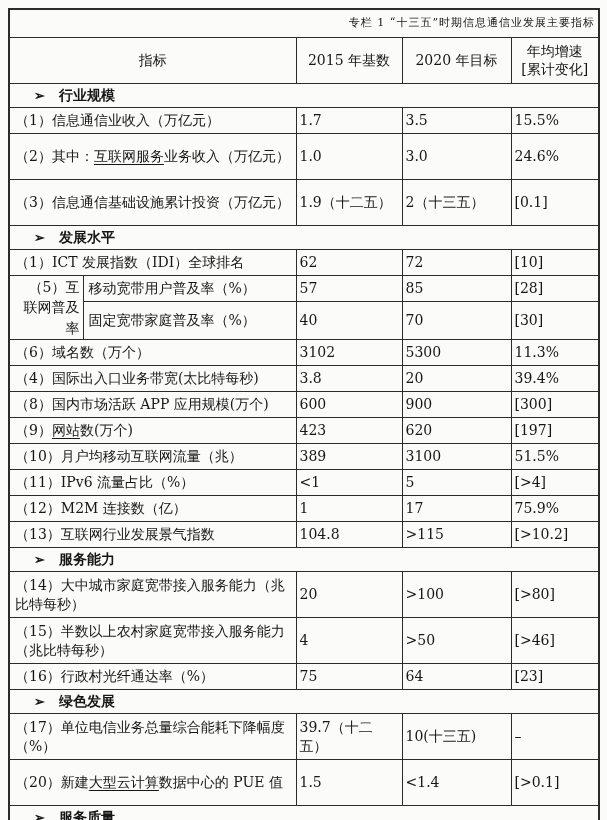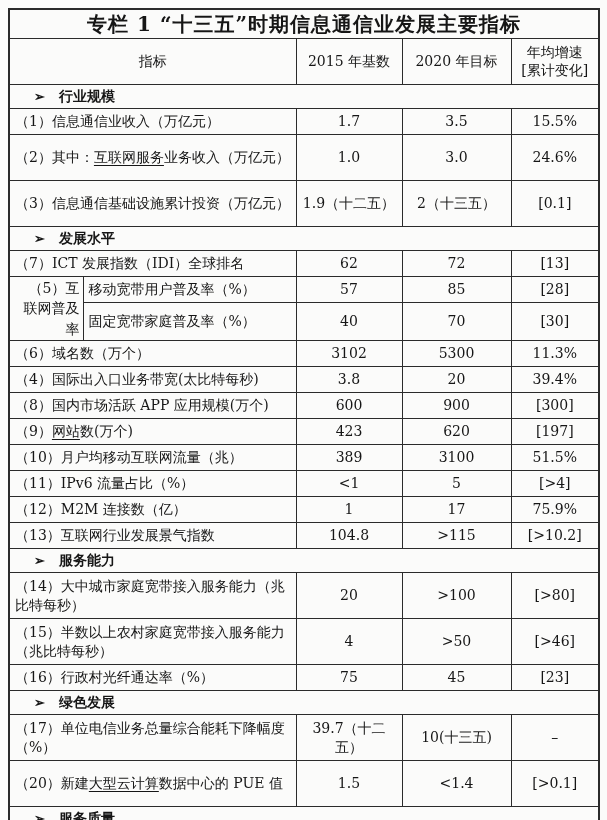--- a/index.html
+++ b/index.html
@@ -19,43 +19,43 @@
   }
   td{
     border:1px solid #2b2b2b;
     padding:1px 3px;
     font-size:14px;
     line-height:1.3;
     vertical-align:middle;
     overflow:hidden;
   }
   tr.title-row td{
-    text-align:center;
-    font-weight:bold;
-    font-size:20px;
+    text-align:right;
+    font-weight:normal;
+    font-size:11px;
     height:25px;
     letter-spacing:1px;
   }
   tr.hdr td{
     text-align:center;
     height:43px;
   }
   tr.hdr .growth-hdr div{line-height:1.25;}
   tr.sec td{
     height:21px;
     font-weight:bold;
     padding-left:24px;
   }
   .marker{display:inline-block;margin-right:14px;font-size:13px;}
   tr.rh1 td{height:23px;}
   tr.rh2 td{height:43px;}
   tr.rh5b td{height:35px;}
   td.lbl{text-align:left;padding-left:5px;}
   td.grp{text-align:right;padding-left:5px;line-height:1.45;}
-  td.val{text-align:center;}
+  td.val{text-align:left;}
   .u{text-decoration:underline;text-underline-offset:3px;}
 </style>
 </head>
 <body>
 
 <div class="page">
 <table>
   <colgroup>
     <col style="width:74px">
         <col style="width:213px">
@@ -106,24 +106,24 @@
     <td class="val">[0.1]</td>
   </tr>
 
   <tr class="sec">
     <td colspan="5">
       <span class="marker">➢</span><span>发展水平</span>
     </td>
   </tr>
 
   <tr class="rh1">
-    <td colspan="2" class="lbl"><span>（7）ICT 发展指数（IDI）全球排名</span><span class="u"></span><span></span></td>
+    <td colspan="2" class="lbl"><span>（1）ICT 发展指数（IDI）全球排名</span><span class="u"></span><span></span></td>
     <td class="val">62</td>
     <td class="val">72</td>
-    <td class="val">[13]</td>
+    <td class="val">[10]</td>
   </tr>
 
   <tr class="rh1">
     <td rowspan="2" class="grp">（5）互联网普及率</td>
     <td class="lbl">移动宽带用户普及率（%）</td>
     <td class="val">57</td>
     <td class="val">85</td>
     <td class="val">[28]</td>
   </tr>
   <tr class="rh5b">
@@ -205,21 +205,21 @@
   <tr class="rh2">
     <td colspan="2" class="lbl"><span>（15）半数以上农村家庭宽带接入服务能力（兆比特每秒）</span><span class="u"></span><span></span></td>
     <td class="val">4</td>
     <td class="val">&gt;50</td>
     <td class="val">[&gt;46]</td>
   </tr>
 
   <tr class="rh1">
     <td colspan="2" class="lbl"><span>（16）行政村光纤通达率（%）</span><span class="u"></span><span></span></td>
     <td class="val">75</td>
-    <td class="val">45</td>
+    <td class="val">64</td>
     <td class="val">[23]</td>
   </tr>
 
   <tr class="sec">
     <td colspan="5">
       <span class="marker">➢</span><span>绿色发展</span>
     </td>
   </tr>
 
   <tr class="rh2">

